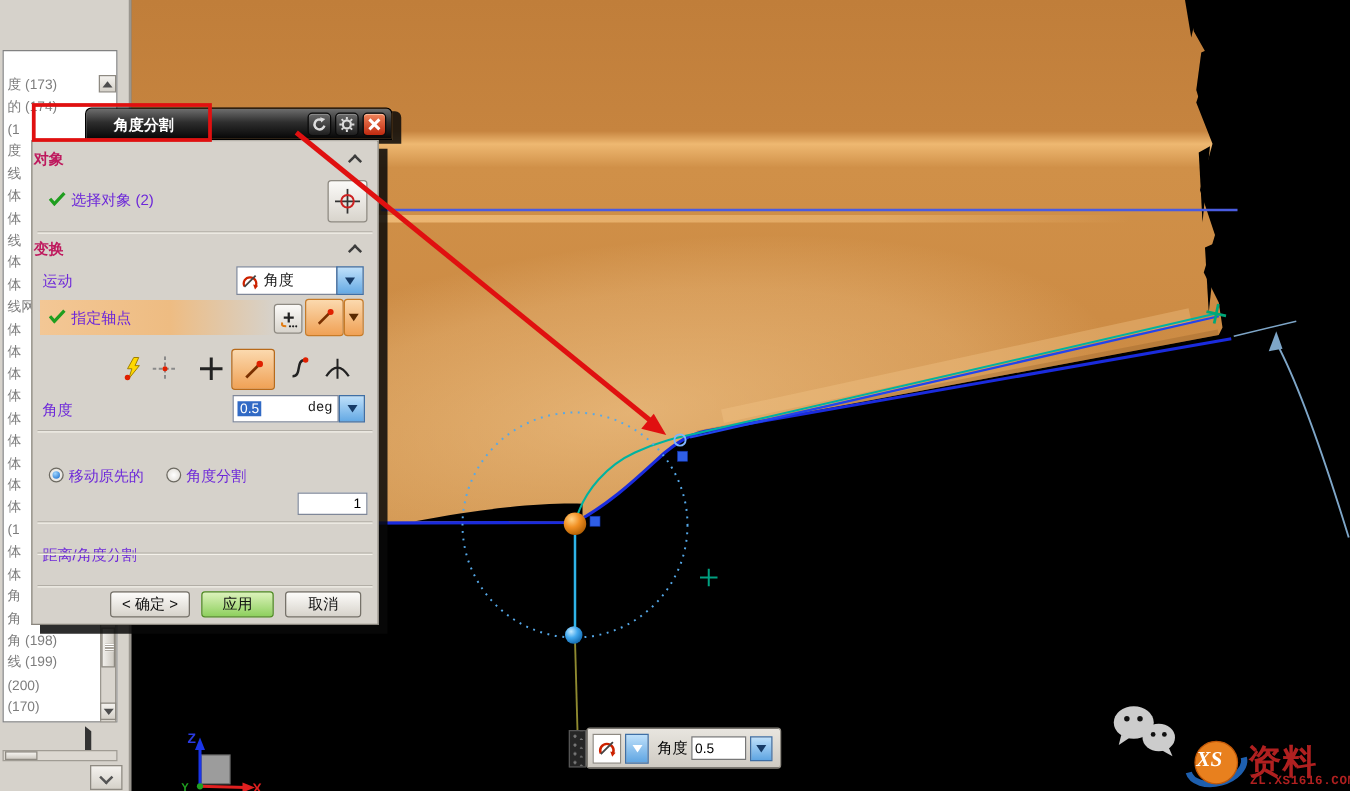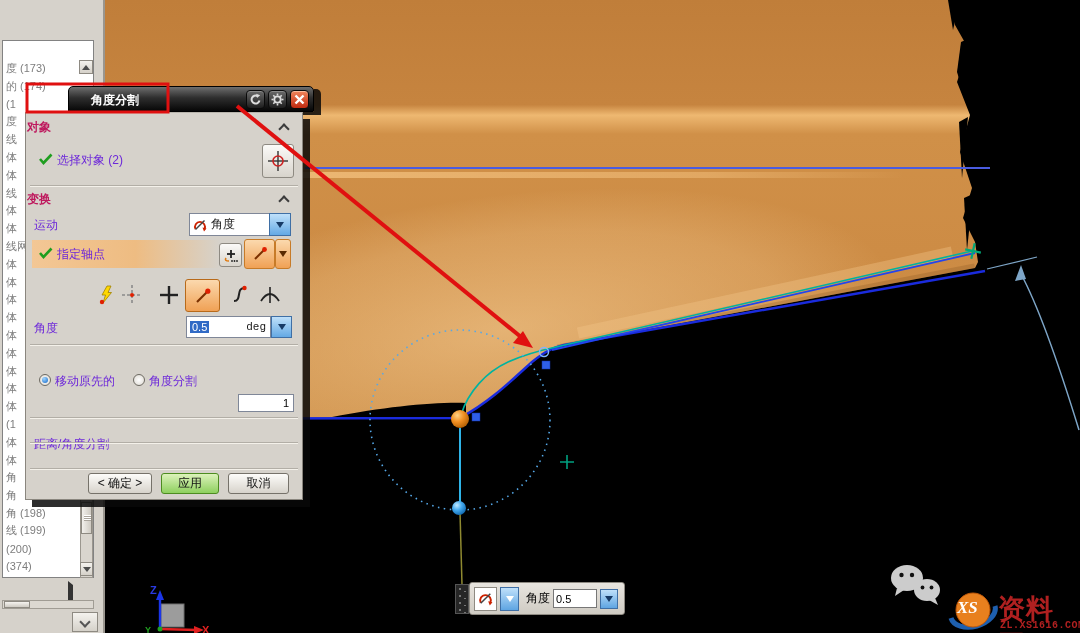--- a/index.html
+++ b/index.html
@@ -229,21 +229,21 @@
           <div class="tree-row" style="top: 339.4px;">体</div>
           <div class="tree-row" style="top: 357.2px;">体</div>
           <div class="tree-row" style="top: 375px;">(1</div>
           <div class="tree-row" style="top: 392.8px;">体</div>
           <div class="tree-row" style="top: 410.6px;">体</div>
           <div class="tree-row" style="top: 428.4px;">角</div>
           <div class="tree-row" style="top: 446.2px;">角</div>
           <div class="tree-row" style="top: 464px;">角 (198)</div>
           <div class="tree-row" style="top: 455px; margin-top: 26px;">线 (199)</div>
           <div class="tree-row" style="top: 499.6px;">(200)</div>
-          <div class="tree-row" style="top: 517.4px;">(374)</div>
+          <div class="tree-row" style="top: 517.4px;">(170)</div>
         </div>
     </div>
     <div class="sbtn" style="left:79px;top:60px;width:14px;height:14px;">
         <span class="tri-up"></span>
       </div>
     <div id="vscroll">
       <div id="vthumb"></div>
     </div>
     <div class="sbtn" style="left:80px;top:562px;width:13px;height:14px;">
         <span class="tri-dn"></span>

